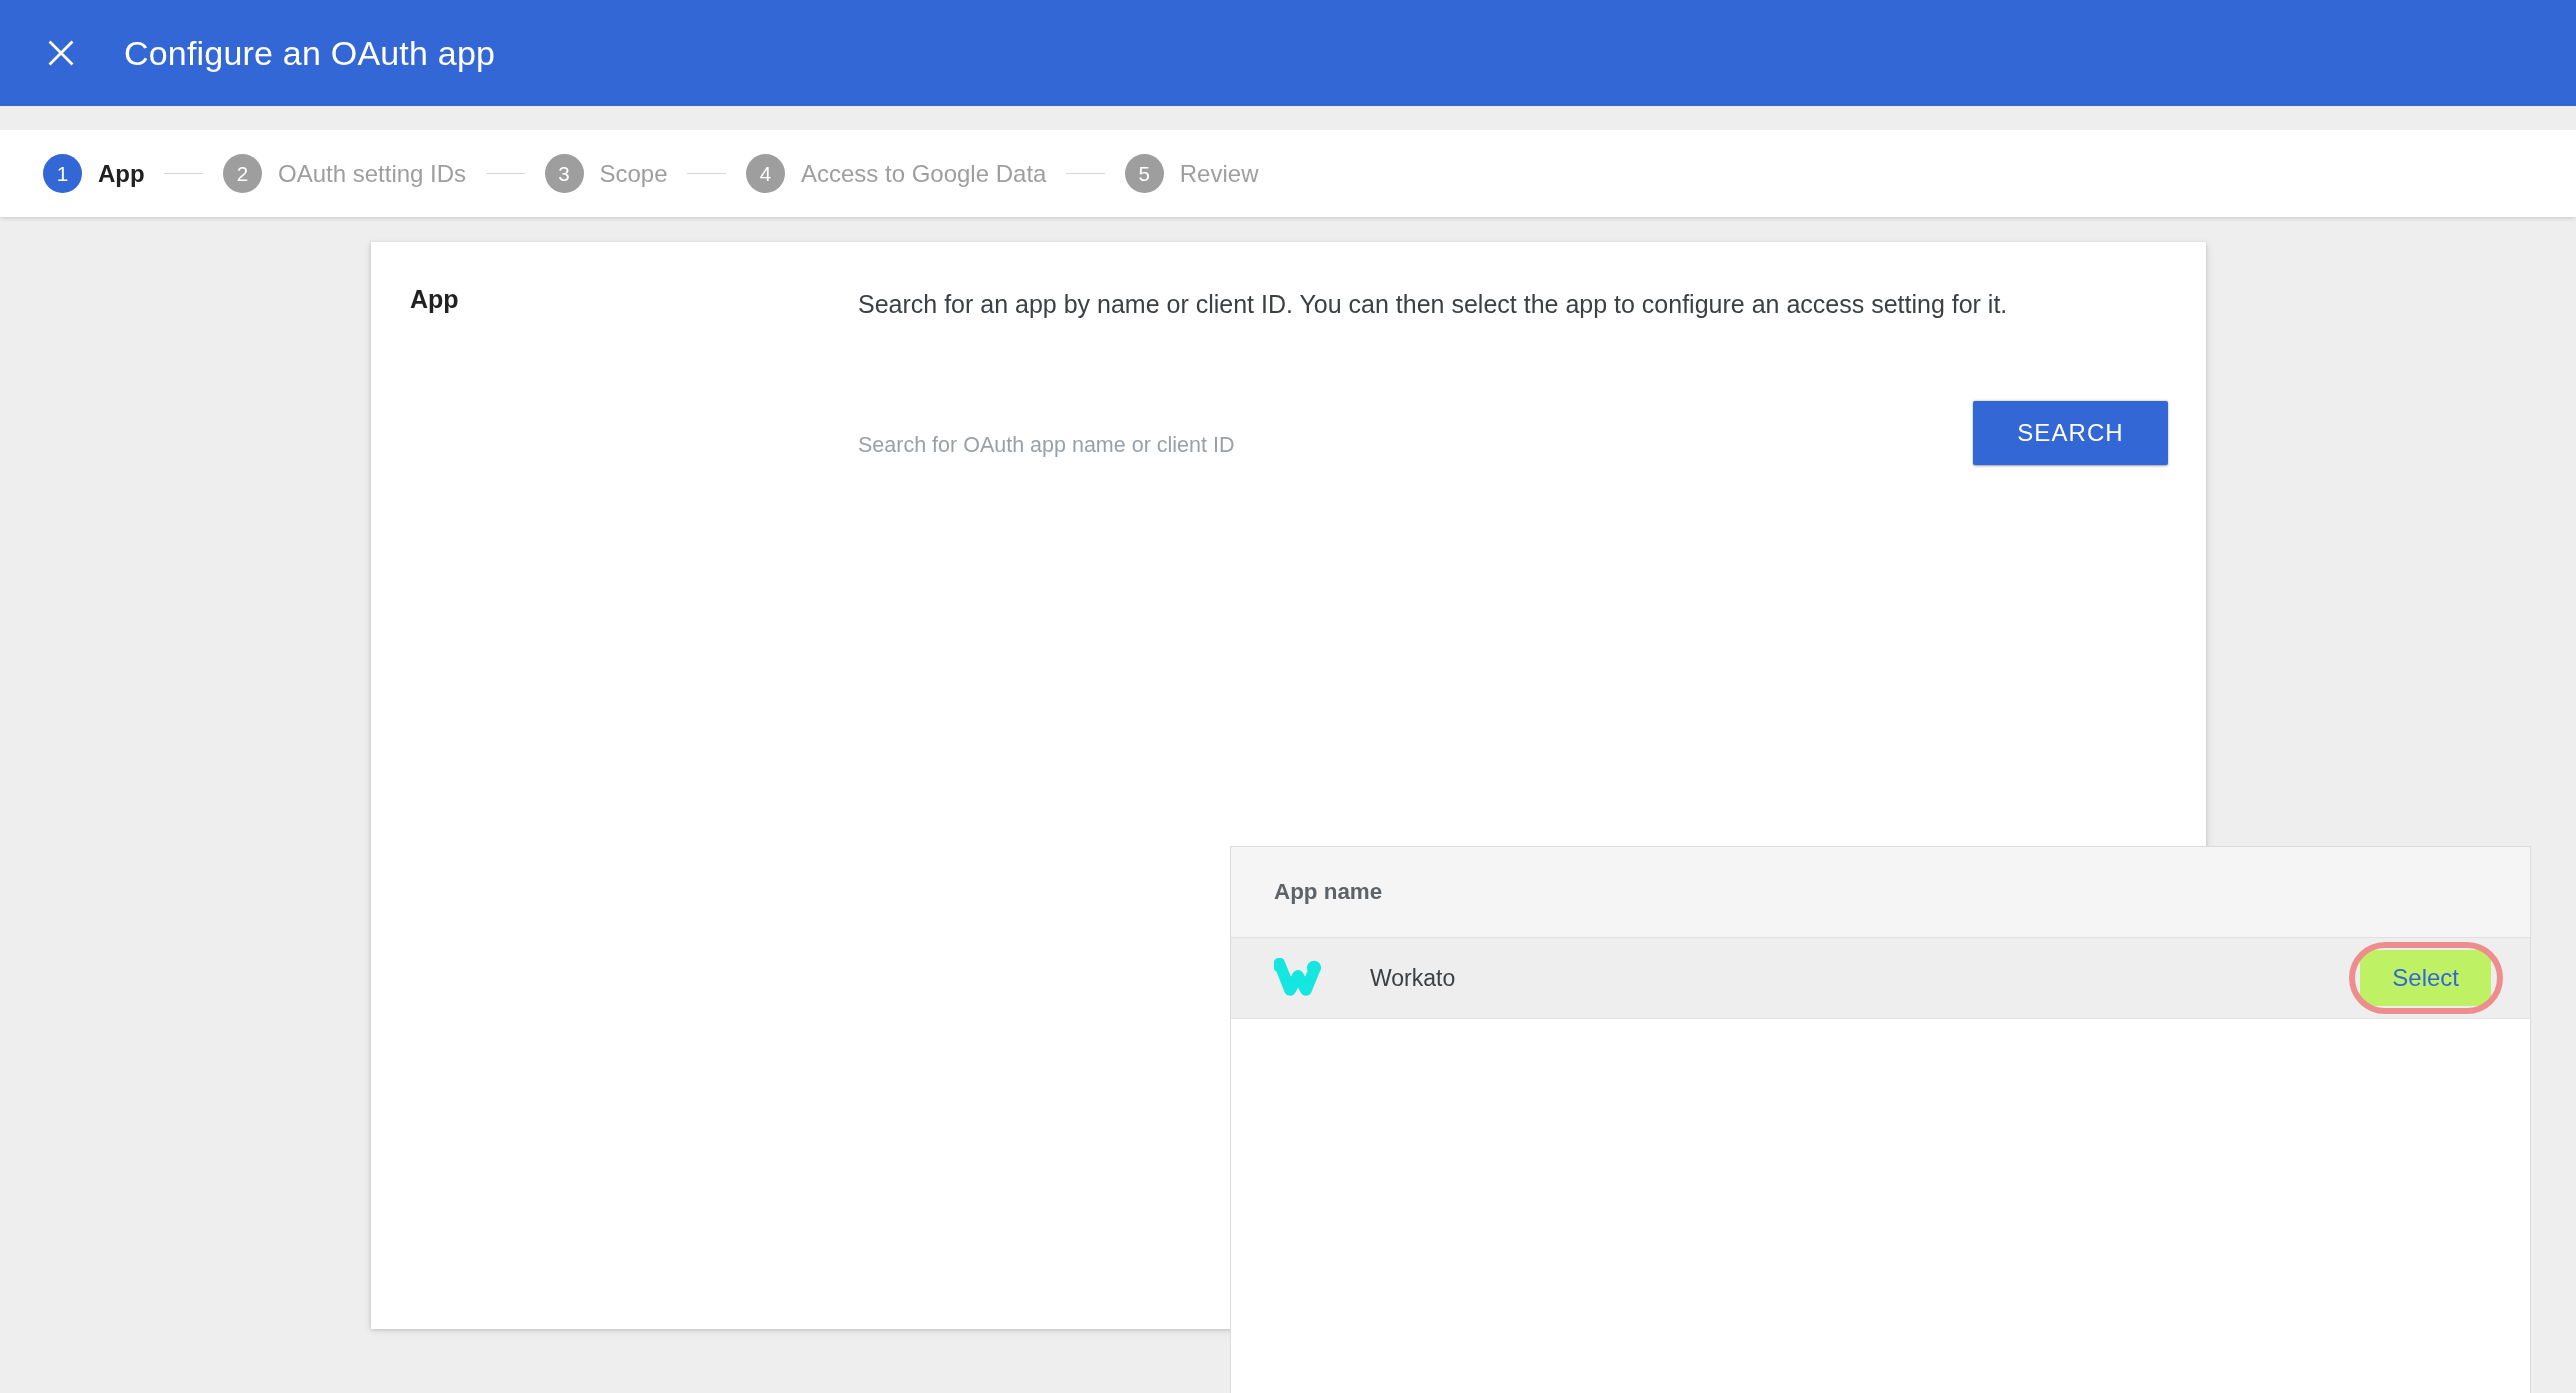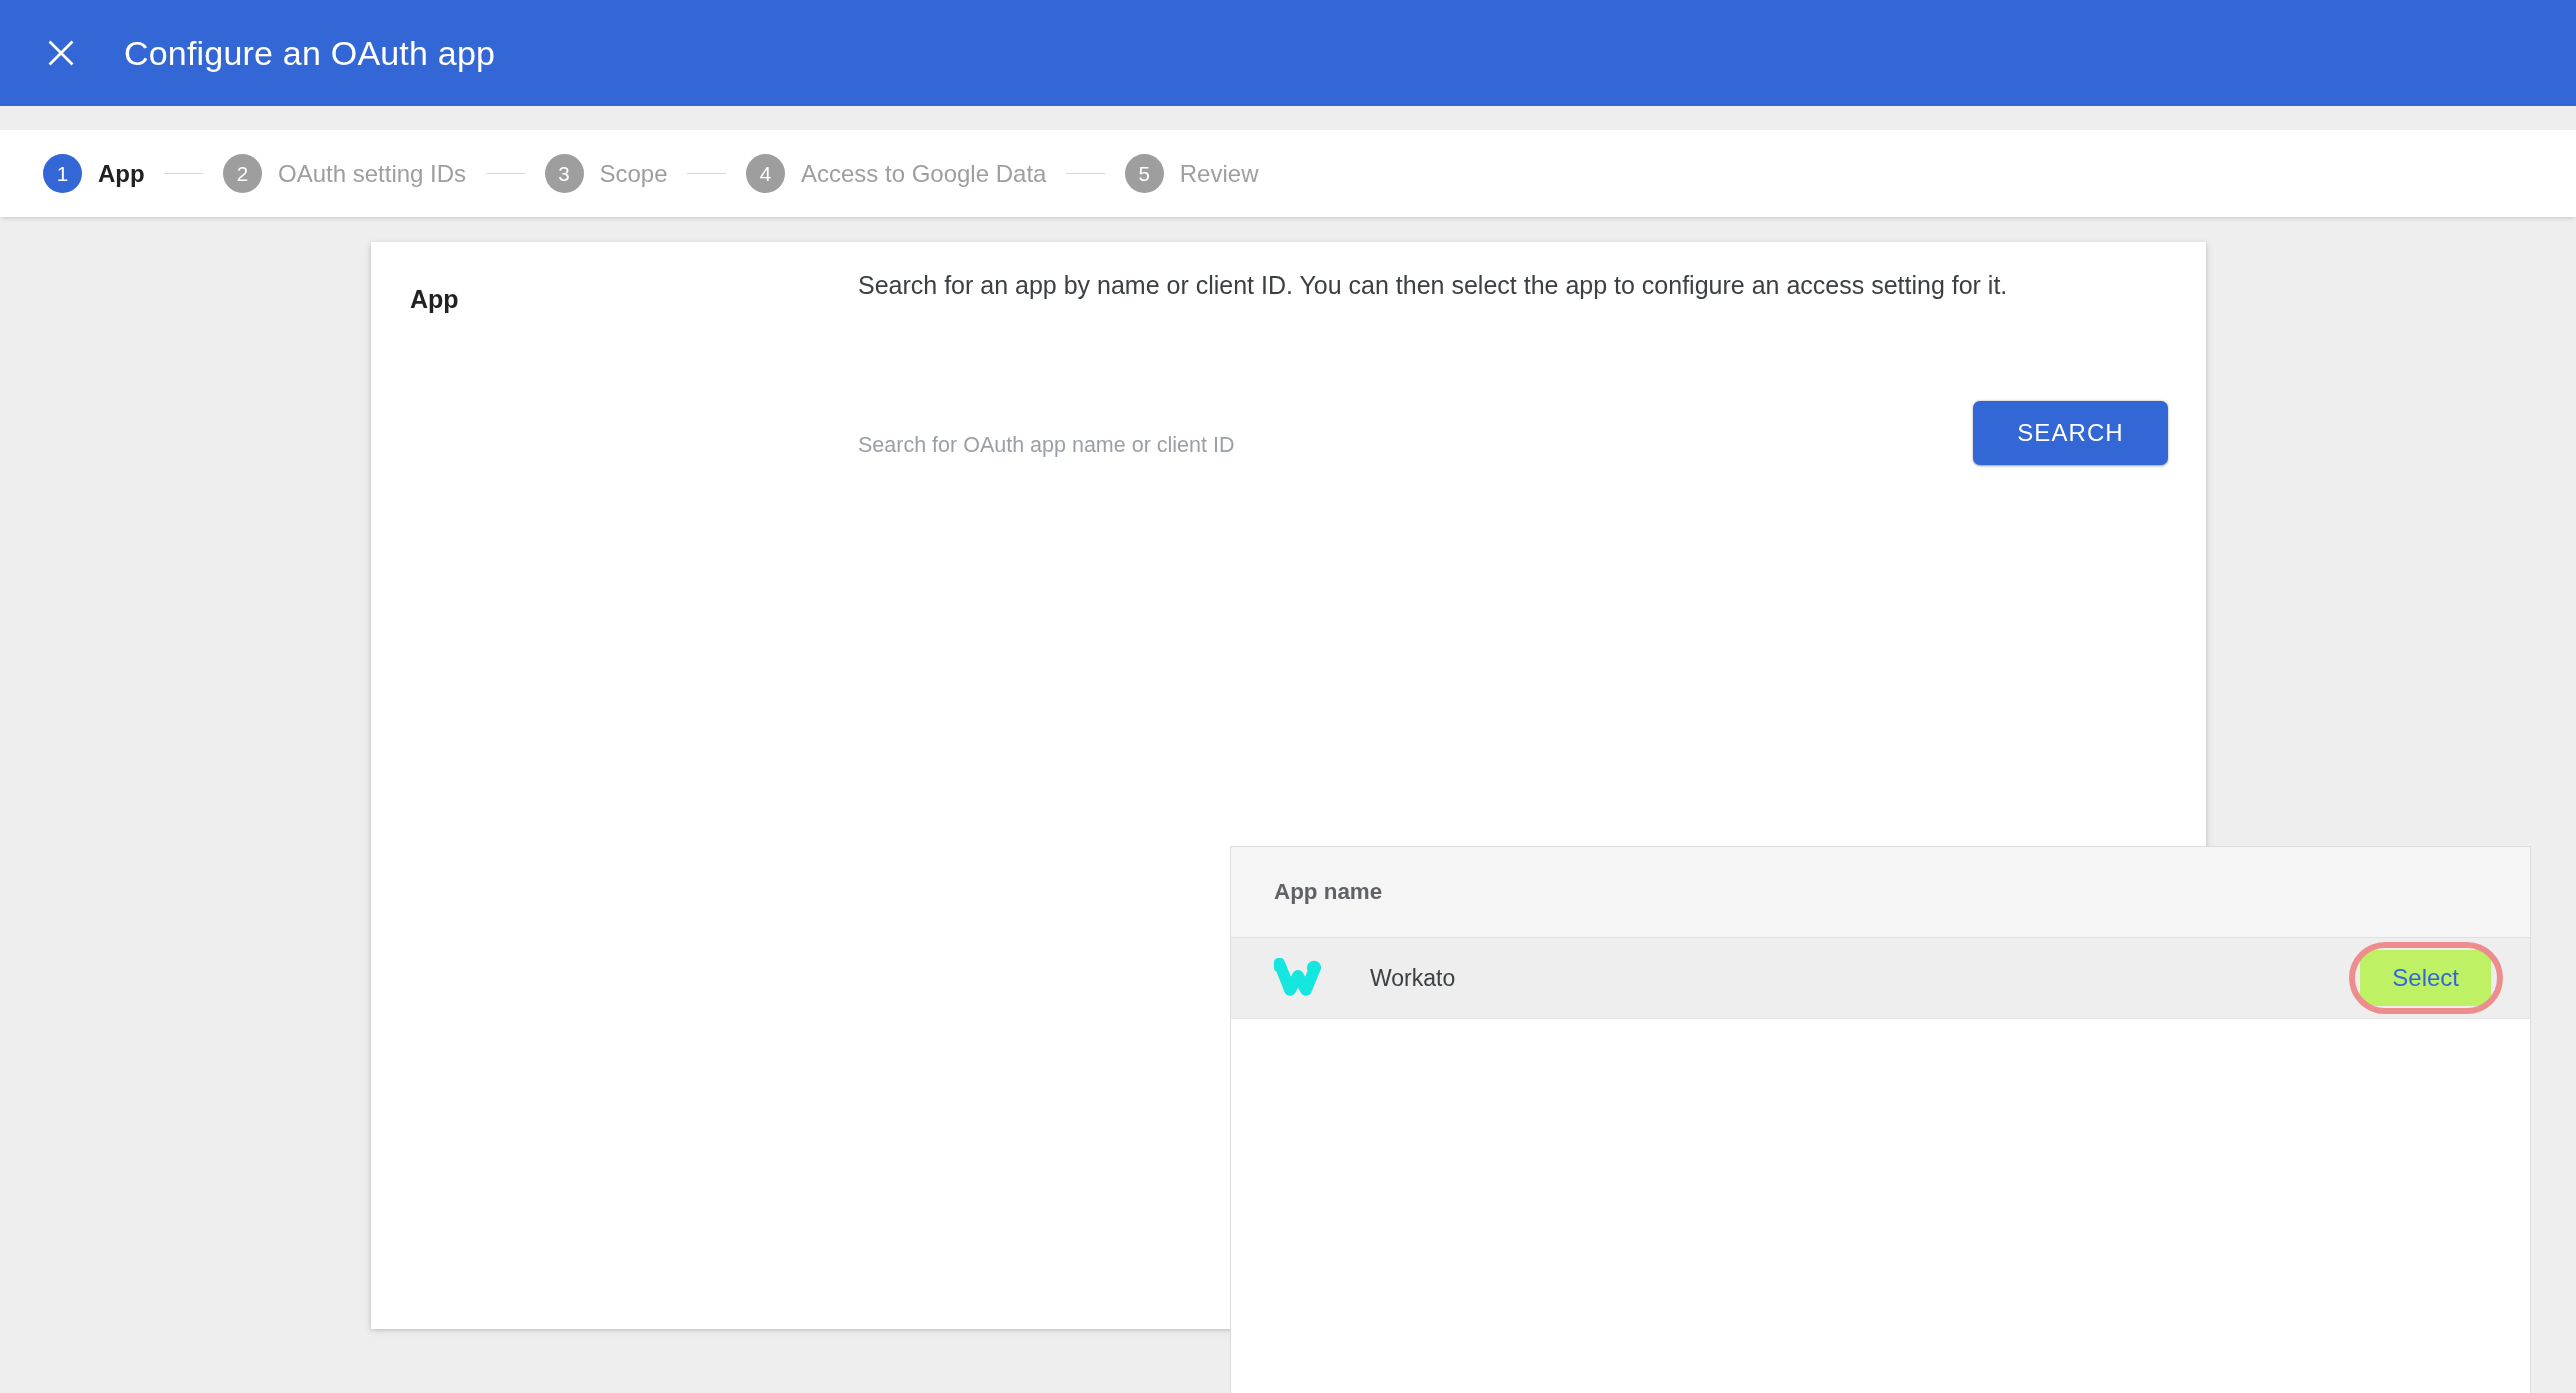--- a/index.html
+++ b/index.html
@@ -99,21 +99,21 @@
   }
   .section-title {
     position: absolute;
     left: 39px; top: 43px;
     font-size: 25px;
     font-weight: bold;
     color: #212121;
   }
   .desc {
     position: absolute;
-    left: 487px; top: 29px;
+    left: 487px; top: 48px;
     font-size: 25px;
     color: #3C4043;
     white-space: nowrap;
   }
 
   
   .search-row {
     position: absolute;
     left: 487px; top: 159px;
     width: 1310px;
@@ -142,21 +142,21 @@
     padding: 0 0 9.8px 0;
     letter-spacing: -0.1px;
   }
   .search-btn {
     margin-left: 64px;
     margin-bottom: 5.4px;
     width: 195px; height: 64px;
     background: #3367D6;
     color: #ffffff;
     border: none;
-    border-radius: 7px;
+    border-radius: 2px;
     font-family: "Liberation Sans", sans-serif;
     font-size: 24px;
     font-weight: 500;
     letter-spacing: 1.1px;
     cursor: pointer;
     box-shadow: 0 0.9px 2.7px rgba(0,0,0,0.24), 0 0.9px 1.8px rgba(0,0,0,0.18);
   }
 
   
   .table {

